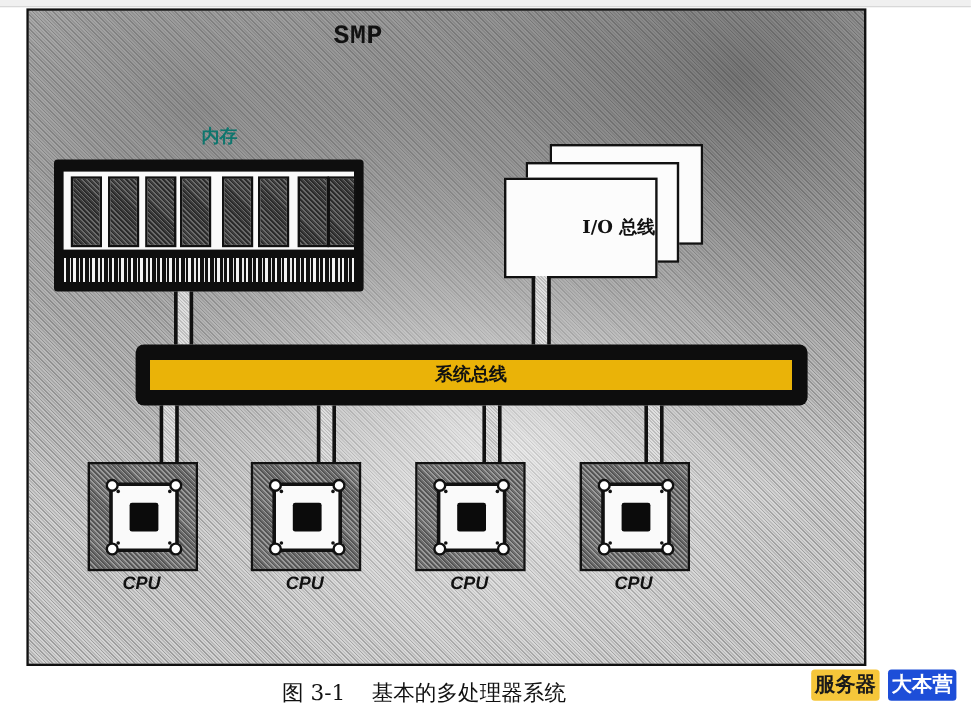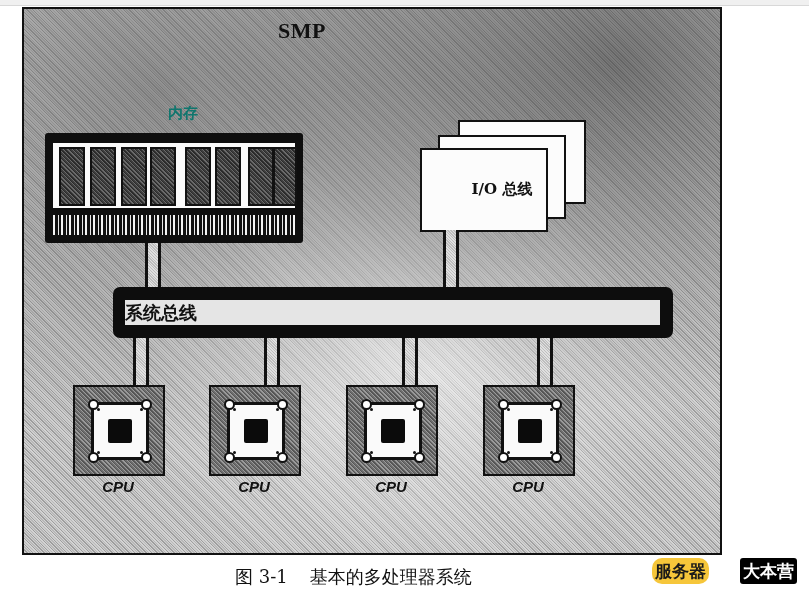--- a/index.html
+++ b/index.html
@@ -13,21 +13,21 @@
     position: absolute; left: 22px; top: 7px; width: 696px; height: 544px;
     border: 2px solid #111;
     background:
       radial-gradient(ellipse at 20% 15%, rgba(90,90,90,0.55), rgba(0,0,0,0) 55%),
       radial-gradient(ellipse at 85% 10%, rgba(60,60,60,0.6), rgba(0,0,0,0) 50%),
       radial-gradient(ellipse at 55% 60%, rgba(255,255,255,0.6), rgba(0,0,0,0) 55%),
       repeating-linear-gradient(45deg, #b8b8b8 0 1px, #d4d4d4 1px 2px, #9e9e9e 2px 3px, #cfcfcf 3px 4px);
   }
   .smp-title {
     position: absolute; left: 278px; top: 18px; font-size: 22px; font-weight: bold;
-    color: #111; letter-spacing: 0.5px; font-family: Liberation Serif, serif;
+    color: #111; letter-spacing: 0.5px; font-family: Liberation Mono, monospace;
   }
   .mem-label { position: absolute; left: 168px; top: 104px; font-size: 15px; font-weight: bold; color: #0f766e; }
   .memory {
     position: absolute; left: 45px; top: 133px; width: 258px; height: 110px;
     background: #0e0e0e; border-radius: 3px;
   }
   .mem-inner {
     position: absolute; left: 8px; top: 10px; width: 242px; height: 65px; background: #fafafa;
   }
   .chip {
@@ -40,30 +40,30 @@
     background: repeating-linear-gradient(90deg, #f4f4f4 0 2px, #111 2px 5px, #e8e8e8 5px 6px, #111 6px 8px);
   }
   .conn {
     position: absolute; width: 10px; border-left: 3px solid #111; border-right: 3px solid #111;
     background: repeating-linear-gradient(45deg, #e0e0e0 0 1px, #bdbdbd 1px 2px);
   }
   .io-card {
     position: absolute; background: #fcfcfc; border: 2px solid #111;
   }
   .io-label {
-    position: absolute; left: 0; right: 0; top: 30px; text-align: center;
+    position: absolute; left: 0; right: 0; top: 30px; text-align: right;
     font-size: 15px; font-weight: bold; color: #111; font-family: "DejaVu Serif", serif; padding-left: 36px;
   }
   .bus {
     position: absolute; left: 113px; top: 287px; width: 560px; height: 51px;
     background: #0d0d0d; border-radius: 7px;
   }
   .bus-inner {
-    position: absolute; left: 12px; top: 13px; width: 535px; height: 25px; background: #e5e5e5;
-    text-align: left; line-height: 25px; font-size: 18px; font-weight: bold; color: #111;
+    position: absolute; left: 12px; top: 13px; width: 535px; height: 25px; background: #eab308;
+    text-align: center; line-height: 25px; font-size: 15px; font-weight: bold; color: #111;
   }
   .cpu {
     position: absolute; top: 385px; width: 88px; height: 87px; border: 2px solid #111;
     background: repeating-linear-gradient(45deg, #6e6e6e 0 1px, #9a9a9a 1px 2px, #555 2px 3px);
   }
   .cpu-socket {
     position: absolute; left: 16px; top: 15px; width: 52px; height: 52px;
     background: #fafafa; border: 3px solid #111; border-radius: 3px;
   }
   .cpu-core {
@@ -79,22 +79,22 @@
   }
   .caption {
     position: absolute; left: 235px; top: 565px; font-size: 18px; color: #111;
     font-family: "DejaVu Serif", "Liberation Serif", serif;
   }
   .caption .num { margin-right: 22px; }
   .badge {
     position: absolute; top: 558px; height: 26px; line-height: 26px; padding: 0 3px;
     font-size: 17px; font-weight: bold; border-radius: 3px;
   }
-  .badge-1 { left: 652px; background: #f6c63a; color: #1a1a1a; border-radius: 10px; }
-  .badge-2 { left: 740px; background: #000000; color: #ffffff; }
+  .badge-1 { left: 676px; background: #f6c63a; color: #1a1a1a; }
+  .badge-2 { left: 740px; background: #1d4ed8; color: #ffffff; }
 </style>
 </head>
 <body>
 
 <div class="topline"></div>
 
 <div class="frame"></div>
 
 <div class="smp-title">SMP</div>
 

